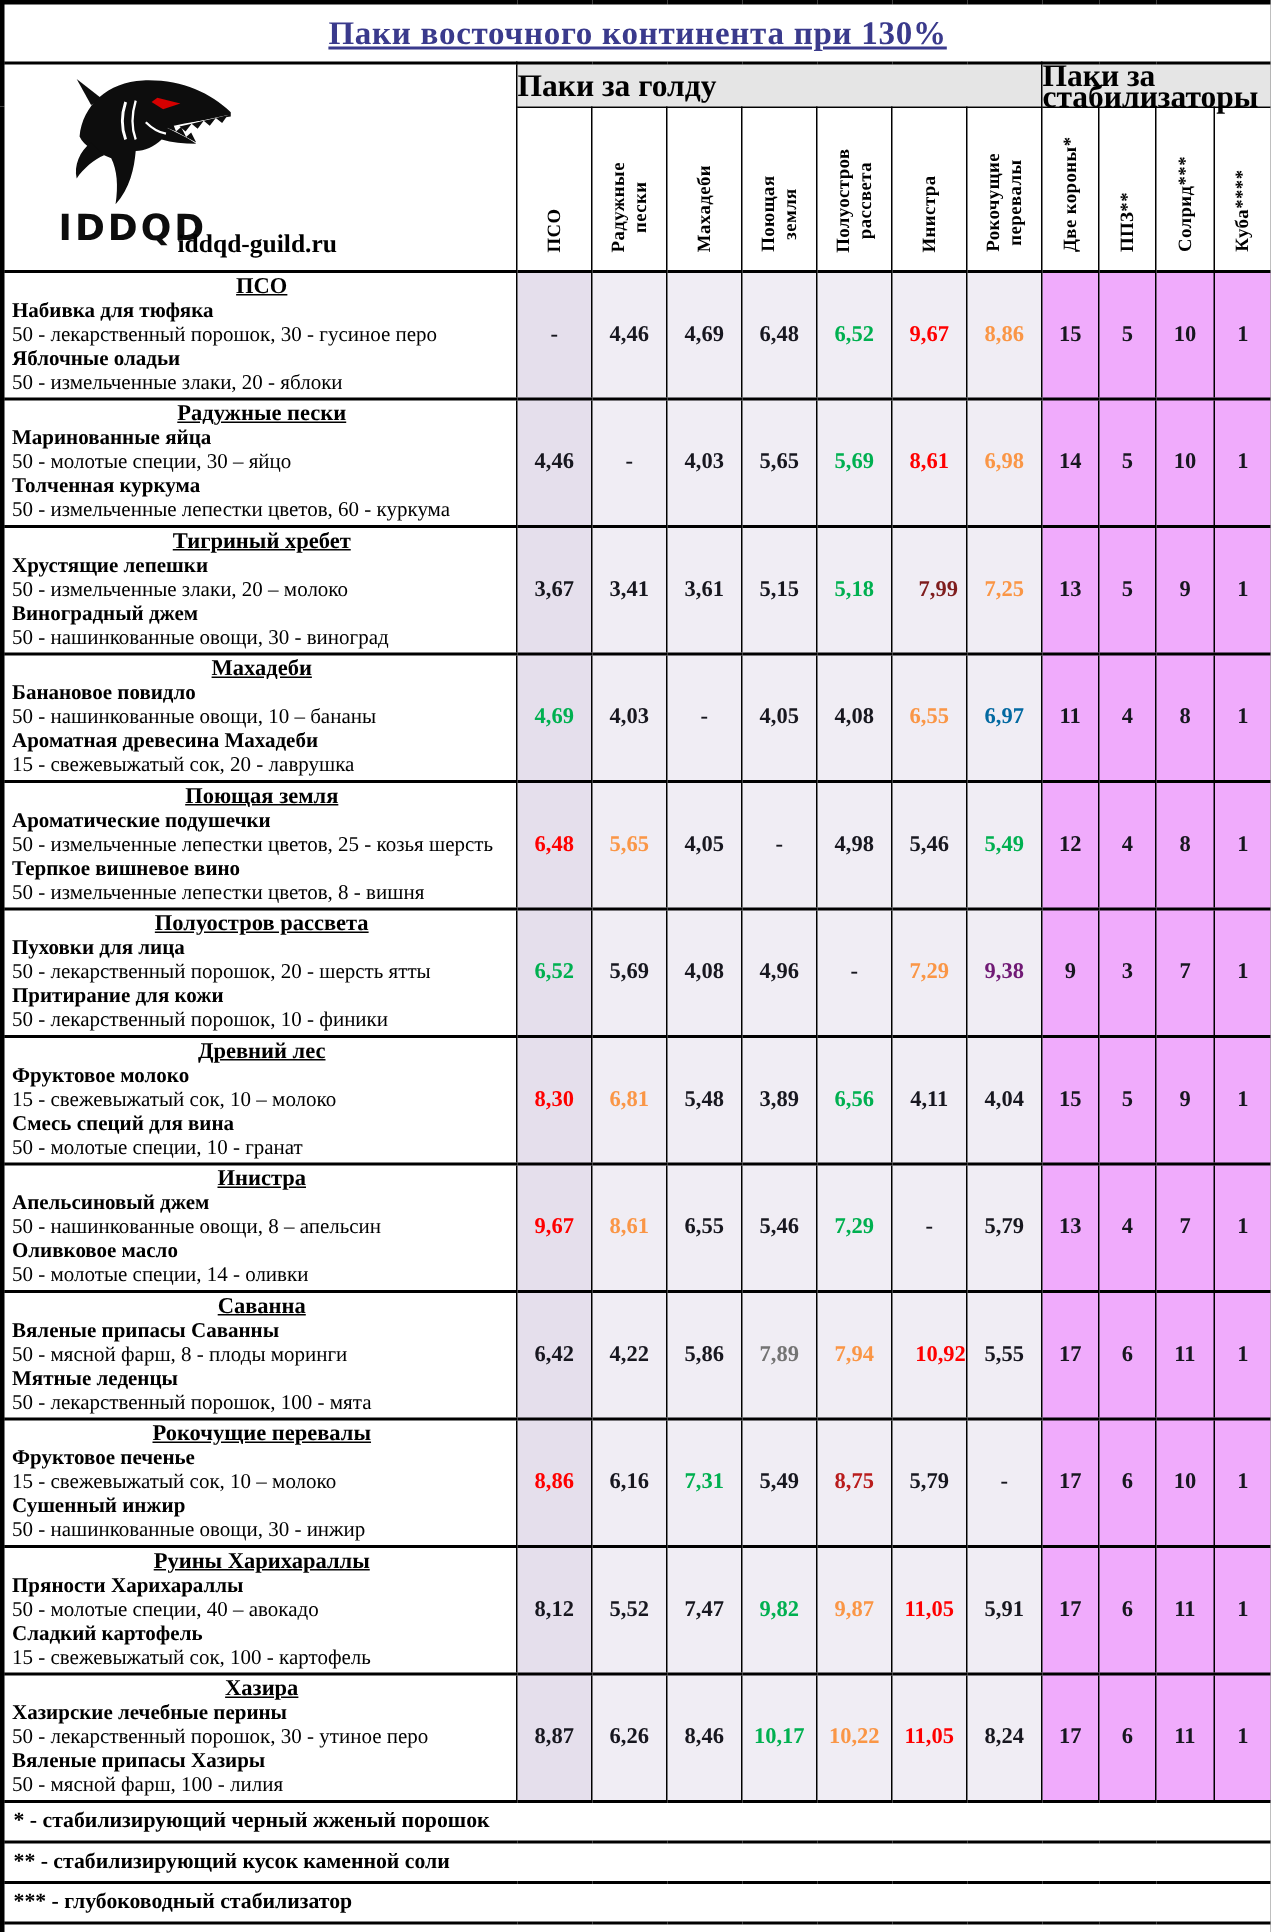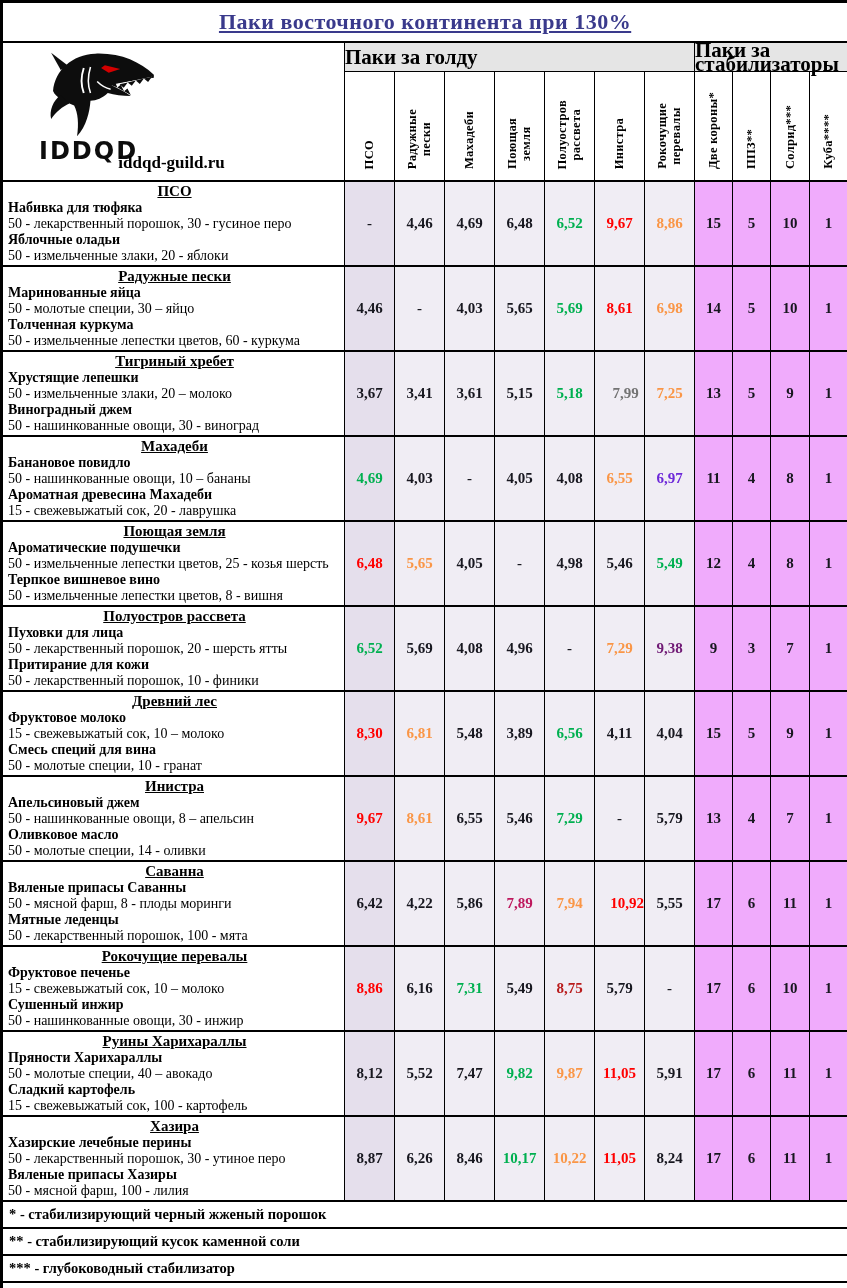--- a/index.html
+++ b/index.html
@@ -204,42 +204,42 @@
           <div class="item-name">Хрустящие лепешки</div>
           <div class="recipe">50 - измельченные злаки, 20 – молоко</div>
           <div class="item-name">Виноградный джем</div>
           <div class="recipe">50 - нашинкованные овощи, 30 - виноград</div>
         </td>
         <td class="num-cell c-first">3,67</td>
         <td class="num-cell c-gold">3,41</td>
         <td class="num-cell c-gold">3,61</td>
         <td class="num-cell c-gold">5,15</td>
         <td class="num-cell c-gold" style="color: rgb(0, 176, 80);">5,18</td>
-        <td class="num-cell c-gold" style="color: #737373; padding-left: 12px;">7,99</td>
+        <td class="num-cell c-gold" style="color: #7f1d1d; padding-left: 12px;">7,99</td>
         <td class="num-cell c-gold" style="color: rgb(250, 150, 70);">7,25</td>
         <td class="num-cell c-stab">13</td>
         <td class="num-cell c-stab">5</td>
         <td class="num-cell c-stab">9</td>
         <td class="num-cell c-stab">1</td>
       </tr>
       <tr class="block-row">
         <td class="left-cell">
           <div class="region">Махадеби</div>
           <div class="item-name">Банановое повидло</div>
           <div class="recipe">50 - нашинкованные овощи, 10 – бананы</div>
           <div class="item-name">Ароматная древесина Махадеби</div>
           <div class="recipe">15 - свежевыжатый сок, 20 - лаврушка</div>
         </td>
         <td class="num-cell c-first" style="color: rgb(0, 176, 80);">4,69</td>
         <td class="num-cell c-gold">4,03</td>
         <td class="num-cell c-gold">-</td>
         <td class="num-cell c-gold">4,05</td>
         <td class="num-cell c-gold">4,08</td>
         <td class="num-cell c-gold" style="color: rgb(250, 150, 70);">6,55</td>
-        <td class="num-cell c-gold" style="color: #6d28d9; margin-left: 17px;">6,97</td>
+        <td class="num-cell c-gold" style="color: #0369a1; margin-left: 17px;">6,97</td>
         <td class="num-cell c-stab">11</td>
         <td class="num-cell c-stab">4</td>
         <td class="num-cell c-stab">8</td>
         <td class="num-cell c-stab">1</td>
       </tr>
       <tr class="block-row">
         <td class="left-cell">
           <div class="region">Поющая земля</div>
           <div class="item-name">Ароматические подушечки</div>
           <div class="recipe">50 - измельченные лепестки цветов, 25 - козья шерсть</div>
@@ -322,21 +322,21 @@
         <td class="left-cell">
           <div class="region">Саванна</div>
           <div class="item-name">Вяленые припасы Саванны</div>
           <div class="recipe">50 - мясной фарш, 8 - плоды моринги</div>
           <div class="item-name">Мятные леденцы</div>
           <div class="recipe">50 - лекарственный порошок, 100 - мята</div>
         </td>
         <td class="num-cell c-first">6,42</td>
         <td class="num-cell c-gold">4,22</td>
         <td class="num-cell c-gold">5,86</td>
-        <td class="num-cell c-gold" style="color: #be185d;">7,89</td>
+        <td class="num-cell c-gold" style="color: #737373;">7,89</td>
         <td class="num-cell c-gold" style="color: rgb(250, 150, 70);">7,94</td>
         <td class="num-cell c-gold" style="color: rgb(255, 0, 0); padding-left: 15px;">10,92</td>
         <td class="num-cell c-gold">5,55</td>
         <td class="num-cell c-stab">17</td>
         <td class="num-cell c-stab">6</td>
         <td class="num-cell c-stab">11</td>
         <td class="num-cell c-stab">1</td>
       </tr>
       <tr class="block-row">
         <td class="left-cell">

